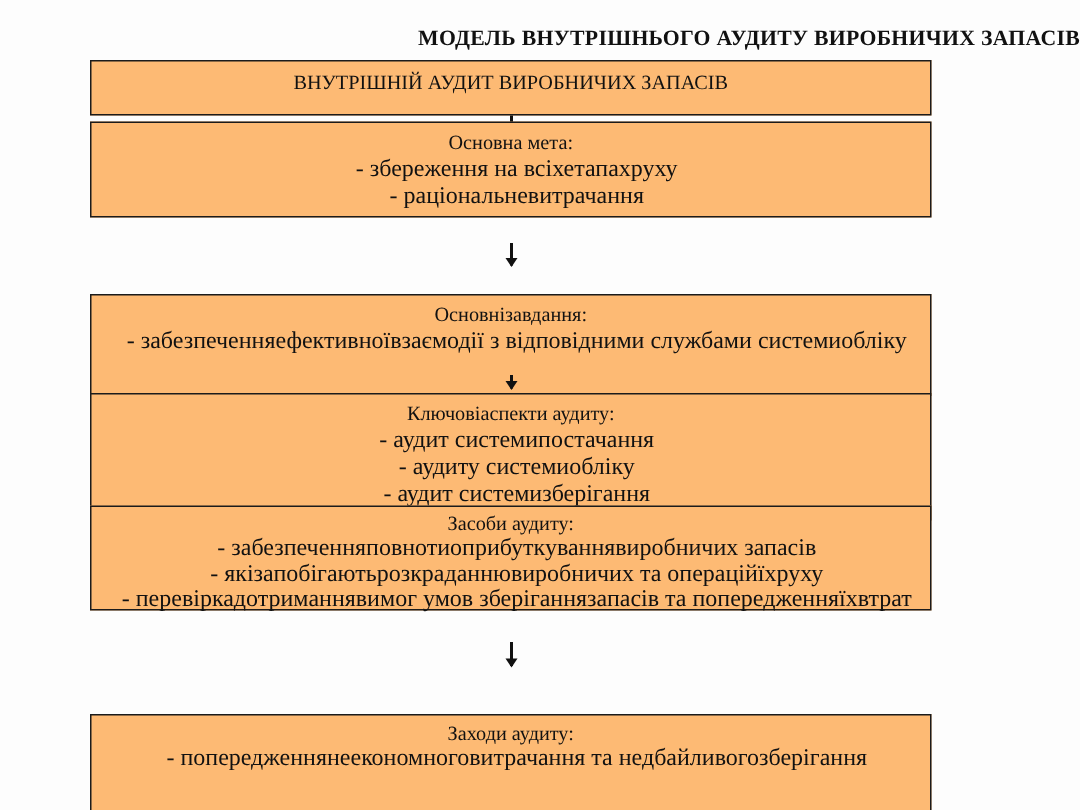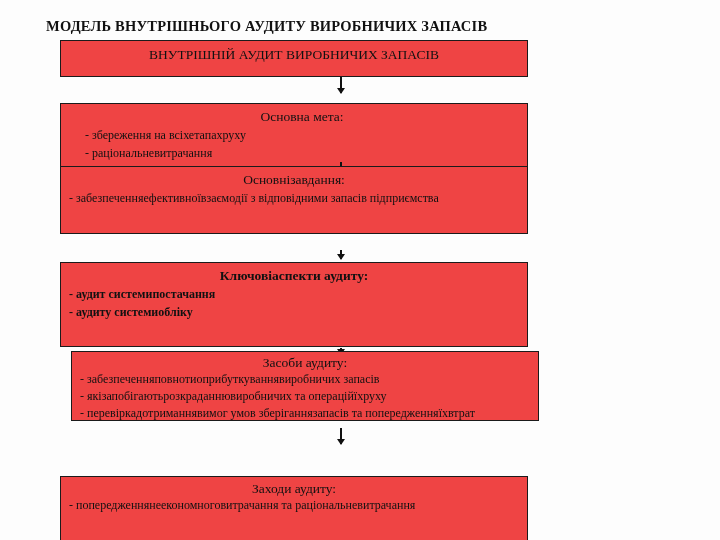--- a/index.html
+++ b/index.html
@@ -16,58 +16,59 @@
     color: #111111;
     overflow: hidden;
   }
   .main-title {
     position: absolute;
     top: 18px;
     left: 0;
     width: 720px;
     box-sizing: border-box;
     padding-left: 46px;
-    text-align: left;
+    text-align: right;
     font-weight: bold;
     font-size: 14.5px;
     letter-spacing: 0.2px;
     white-space: nowrap;
   }
   .box {
     position: absolute;
     left: 60px;
-    width: 468px;
+    width: 561px;
     box-sizing: border-box;
     border: 1.5px solid #1b1b1b;
-    background: #ef4444;
+    background: #fdba74;
   }
   .root-box {
     top: 40px;
     height: 37px;
     padding-top: 5px;
   }
   .root-box .box-header {
     font-size: 13.5px;
   }
   .box-header {
     text-align: center;
     font-size: 13.5px;
     line-height: 18px;
     white-space: nowrap;
   }
   .box-item {
-    font-size: 12px;
+    font-size: 16px;
     line-height: 18px;
     padding-left: 8px;
     white-space: nowrap;
+    text-align: center;
   }
-  .box-goal     { top: 103px;  height: 64px; padding-top: 4px; padding-left: 16px; }
-  .box-tasks    { top: 166px; height: 68px; padding-top: 4px; }
-  .box-aspects  { top: 262px; height: 85px; padding-top: 4px; font-weight: bold; }
-  .box-means    { top: 351px; height: 70px; padding-top: 2px; margin-left: 11px; }
+  .box-goal     { top: 81px;  height: 64px; padding-top: 4px; }
+  .box-tasks    { top: 196px; height: 68px; padding-top: 4px; }
+  .box-aspects  { top: 262px; height: 85px; padding-top: 4px; }
+  .box-means    { top: 337px; height: 70px; padding-top: 2px; }
   .box-means .box-header, .box-means .box-item,
   .box-measures .box-header, .box-measures .box-item { line-height: 17px; }
   .box-measures { top: 448px; height: 71px; padding-top: 3px; margin-top: 28px; }
   .arrow {
     position: absolute;
     left: 340px;
     width: 2px;
     background: #111111;
   }
   .arrow::after {
@@ -103,40 +104,41 @@
   <div class="box box-goal">
     <div class="box-header">Основна мета:</div>
     <div class="box-item">- збереження на всіхетапахруху</div>
     <div class="box-item">- раціональневитрачання</div>
   </div>
 
   <div class="arrow arrow-2"></div>
 
   <div class="box box-tasks">
     <div class="box-header">Основнізавдання:</div>
-    <div class="box-item">- забезпеченняефективноївзаємодії з відповідними запасів підприємства</div>
+    <div class="box-item">- забезпеченняефективноївзаємодії з відповідними службами системиобліку</div>
   </div>
 
   <div class="arrow arrow-3"></div>
 
   <div class="box box-aspects">
     <div class="box-header">Ключовіаспекти аудиту:</div>
     <div class="box-item">- аудит системипостачання</div>
     <div class="box-item">- аудиту системиобліку</div>
+    <div class="box-item">- аудит системизберігання</div>
   </div>
 
   <div class="arrow arrow-4"></div>
 
   <div class="box box-means">
     <div class="box-header">Засоби аудиту:</div>
     <div class="box-item">- забезпеченняповнотиоприбуткуваннявиробничих запасів</div>
     <div class="box-item">- якізапобігаютьрозкраданнювиробничих та операційїхруху</div>
     <div class="box-item">- перевіркадотриманнявимог умов зберіганнязапасів та попередженняїхвтрат</div>
   </div>
 
   <div class="arrow arrow-5"></div>
 
   <div class="box box-measures">
     <div class="box-header">Заходи аудиту:</div>
-    <div class="box-item">- попередженнянеекономноговитрачання та раціональневитрачання</div>
+    <div class="box-item">- попередженнянеекономноговитрачання та недбайливогозберігання</div>
   </div>
 
 </div>
 
 </body></html>

